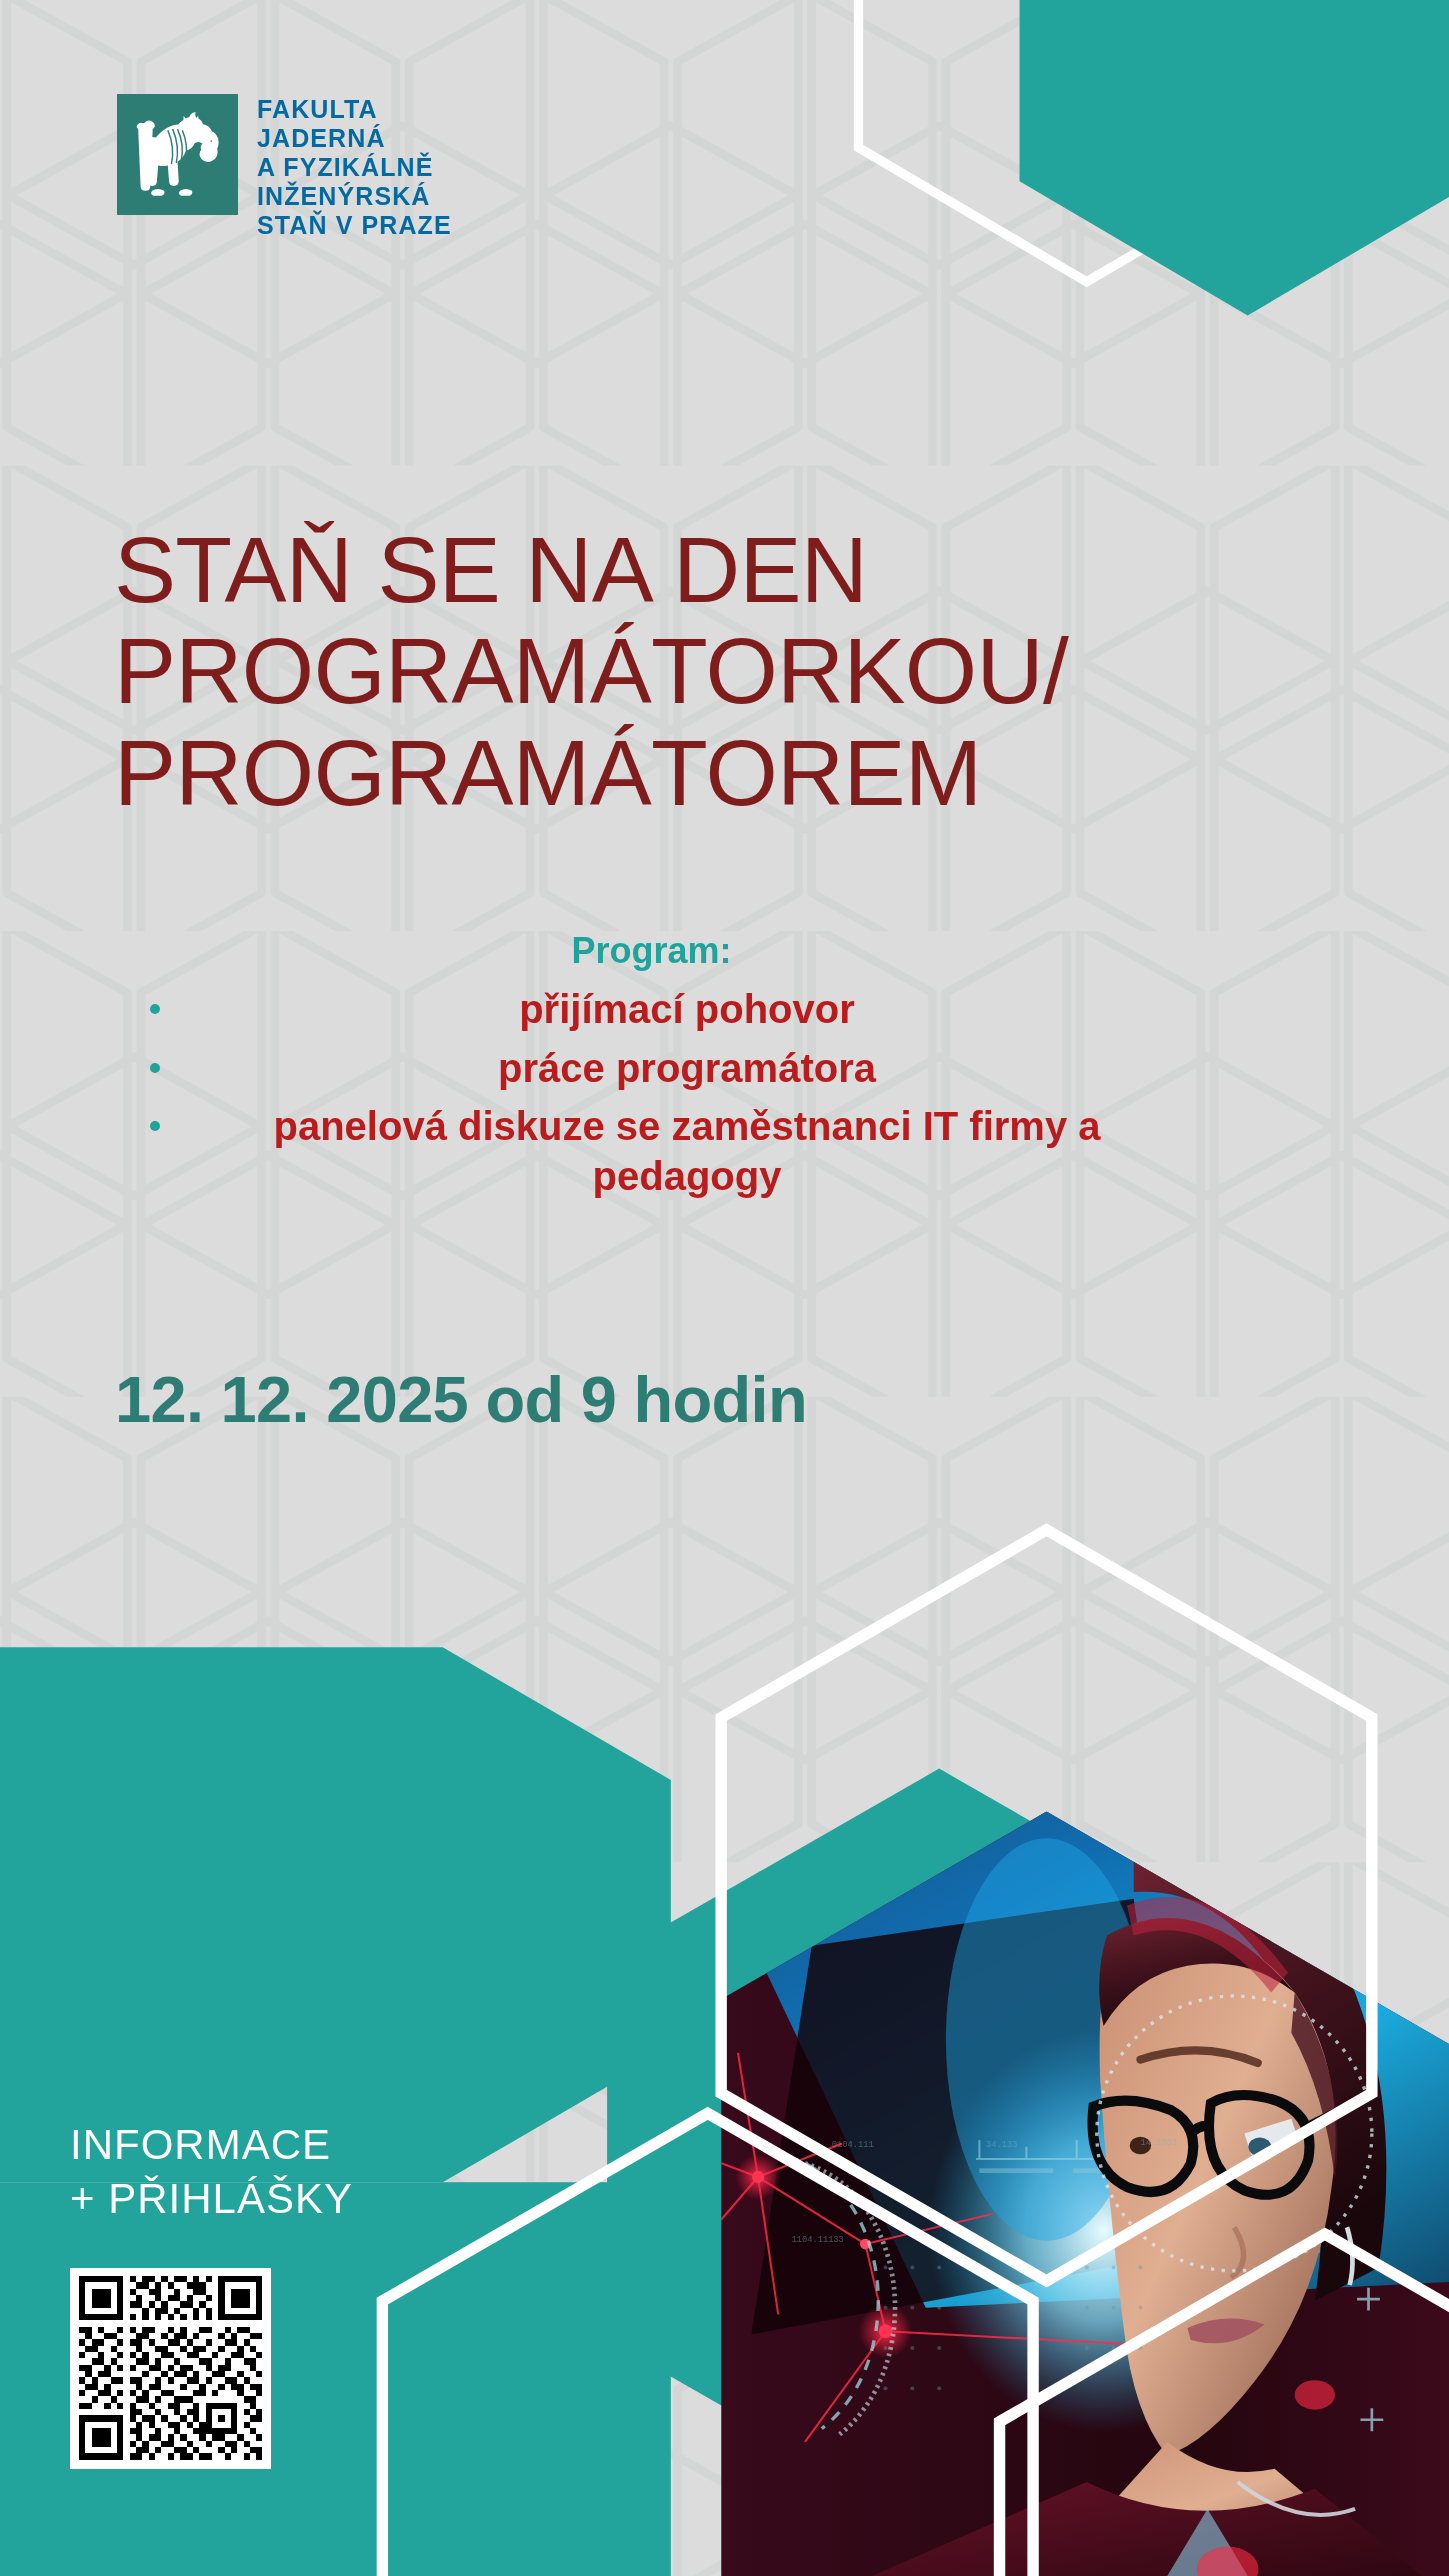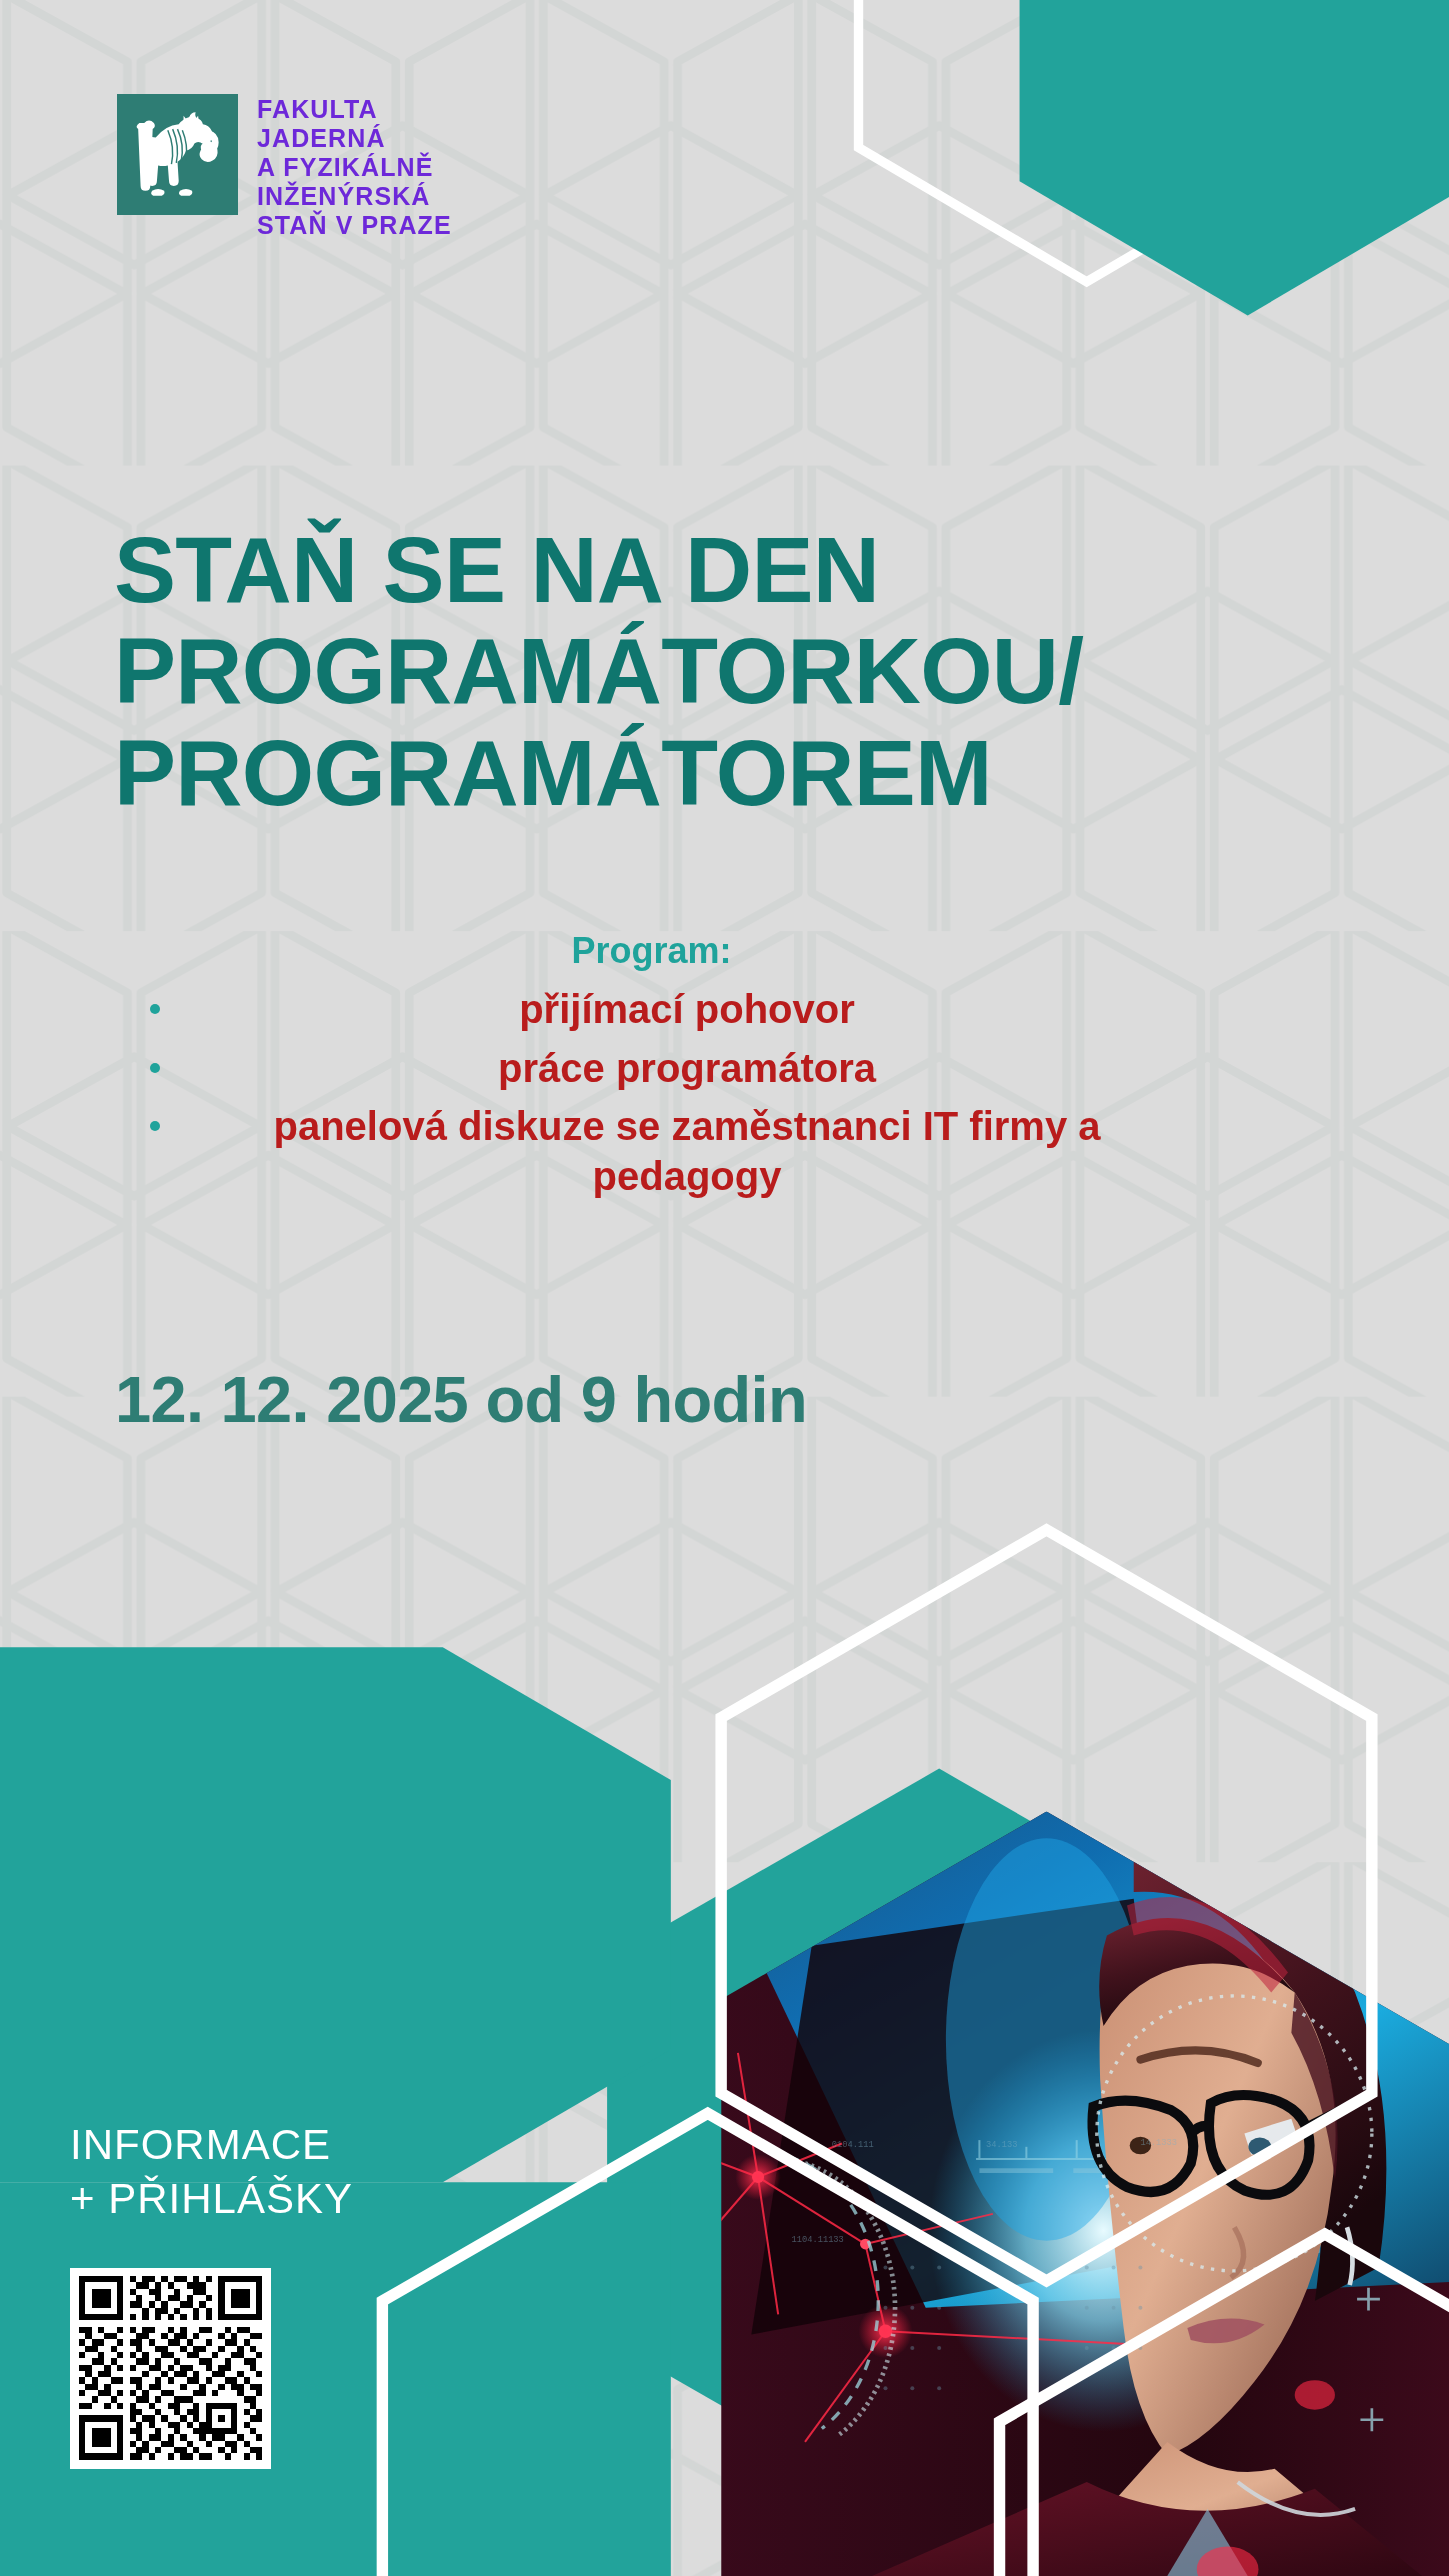--- a/index.html
+++ b/index.html
@@ -24,30 +24,30 @@
   #bottomdeco { position:absolute; left:0; bottom:0; width:1449px; height:1140px; z-index:1; }
 
   
   #logo {
     position:absolute; left:117px; top:94px; z-index:5;
     display:flex; align-items:flex-start; gap:19px;
   }
   #logo-mark { width:121px; height:121px; background:#2E7D74; flex:none; }
   #logo-mark svg { width:100%; height:100%; display:block; }
   #logo-text {
-    color:#6d28d9; font-weight:bold; font-size:25px; line-height:1.16;
+    color:#0369a1; font-weight:bold; font-size:25px; line-height:1.16;
     letter-spacing:1.1px; padding-top:1.3px;
   }
   #logo-text div { white-space:nowrap; }
 
   
   #headline {
     position:absolute; left:114px; top:520px; z-index:5;
-    color:#0f766e;
-    font-weight:bold; font-size:93px; line-height:1.09;
+    color:#7f1d1d;
+    font-weight:normal; font-size:93px; line-height:1.09;
     letter-spacing:-0.7px;
     width:1208px;
   }
 
   
   #program { position:absolute; left:115px; top:929px; z-index:5; width:1073px;text-align:center; }
   #program-title {
     color:#1FA39B; font-weight:bold; font-size:36px; line-height:1.2;
     margin-bottom:12px;
   }

